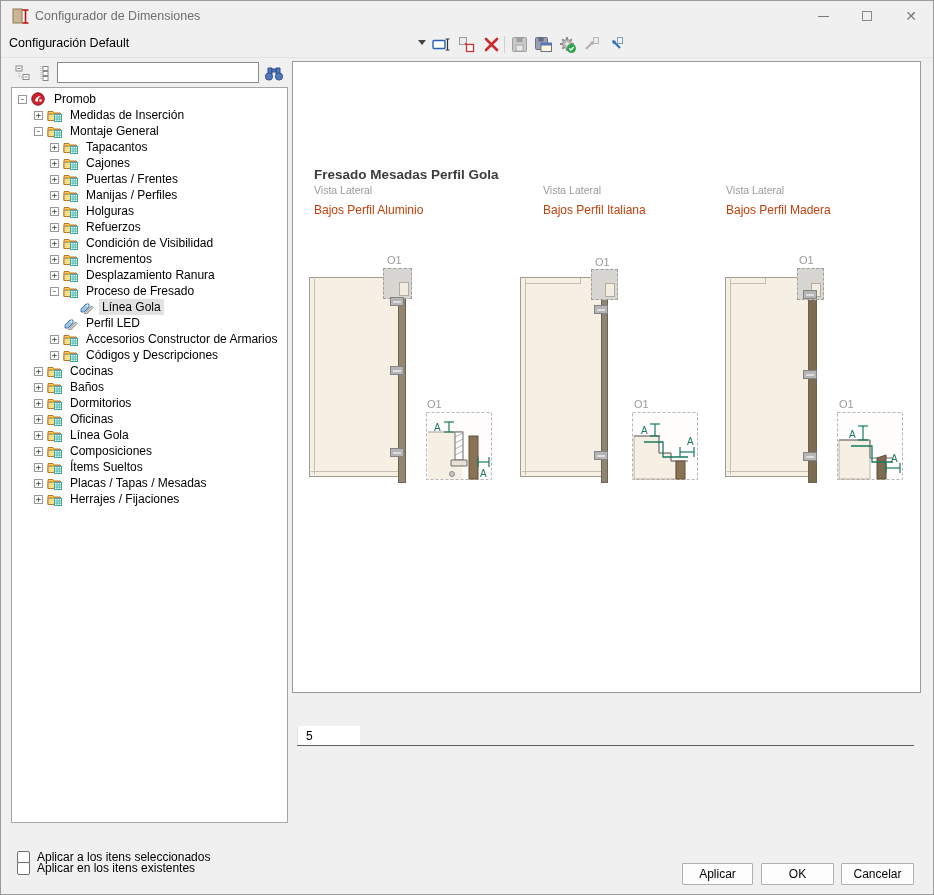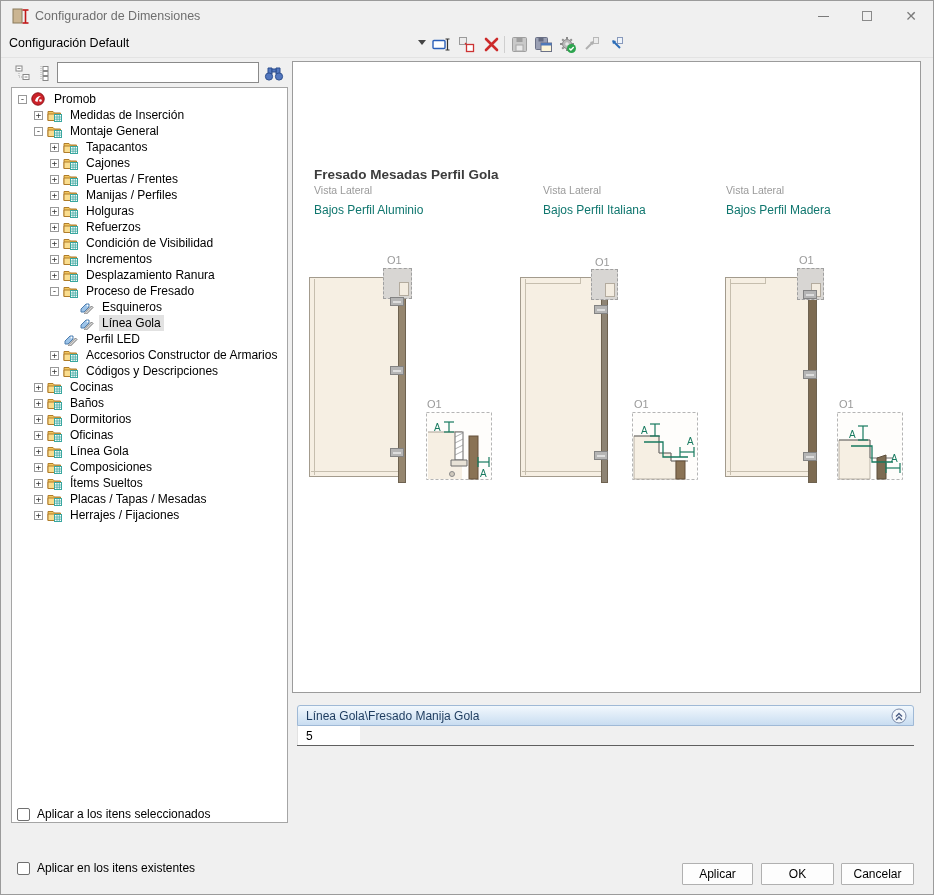--- a/index.html
+++ b/index.html
@@ -35,21 +35,21 @@
   .trow.sel .tlabel{background:#e2e2e2;}
   .exp{width:9px;height:9px;border:1px solid #999;background:#fff;font-size:9px;line-height:7px;text-align:center;color:#333;margin-right:4px;flex:0 0 9px;font-family:"DejaVu Sans Mono",monospace;}
   .exp.none{border:none;background:transparent;}
   .ticon{width:16px;height:14px;margin-right:4px;flex:0 0 16px;display:inline-flex;align-items:center;}
   .tlabel{padding:0 3px;}
 
   
   .main-panel{position:absolute;left:291px;top:60px;width:629px;height:632px;background:#fff;border:1px solid #9b9b9b;}
   .fig-title{position:absolute;left:21px;top:105px;font-size:13.5px;font-weight:bold;color:#3c3c3c;}
   .view-label{position:absolute;top:122px;font-size:10.5px;color:#9a9a9a;}
-  .fig-subtitle{position:absolute;top:141px;font-size:12px;color:#0f766e;}
+  .fig-subtitle{position:absolute;top:141px;font-size:12px;color:#c2410c;}
   .cx0{left:21px;} .cx1{left:250px;} .cx2{left:433px;}
 
   .diagram{position:absolute;top:192px;width:205px;height:245px;}
   .dg0{left:14px;} .dg1{left:214px;} .dg2{left:414px;}
 
   .door{position:absolute;background:#f6efe3;border:1px solid #a39b8d;}
   .door::before{content:'';position:absolute;left:4px;top:1px;bottom:1px;border-left:1px solid #c6beae;}
   .door::after{content:'';position:absolute;left:1px;right:1px;bottom:4px;border-bottom:1px solid #c6beae;}
   .notch{position:absolute;border-bottom:1px solid #c6beae;border-right:1px solid #c6beae;height:6px;}
   .strip{position:absolute;border:1px solid #6e6250;}
@@ -351,31 +351,20 @@
         <span class="exp">-</span>
         <span class="ticon">
           <svg width="16" height="13" viewBox="0 0 16 13">
             <path d="M1,2.5 h5 l1.5,1.5 h6 v7.5 h-12.5 z" fill="#f3c75f" stroke="#b07d2a"></path>
             <path d="M1,5 h12.5 v6.5 h-12.5 z" fill="#fadd8e" stroke="#b07d2a"></path>
             <rect x="7.5" y="5.5" width="7" height="7" fill="#fff" stroke="#3aa7a0"></rect>
             <path d="M7.5,8 h7 M7.5,10.2 h7 M10,5.5 v7 M12.3,5.5 v7" stroke="#3aa7a0" stroke-width="0.8"></path>
           </svg>
         </span>
         <span class="tlabel">Proceso de Fresado</span>
-      </div>
-      <div class="trow" style="padding-left: 54px;">
-        <span class="exp none"></span>
-        <span class="ticon">
-          <svg width="15" height="13" viewBox="0 0 15 13">
-            <path d="M2,8 l5,-5 h3 v3 l-5,5 h-3 z" fill="#9cc3e8" stroke="#4d7cad"></path>
-            <circle cx="8.5" cy="4.5" r="0.9" fill="#fff"></circle>
-            <path d="M6,11.5 L12.5,5 l1.5,1.5 L7.5,13 l-2,0.5 z" fill="#d9d9d9" stroke="#777"></path>
-          </svg>
-        </span>
-        <span class="tlabel">Esquineros</span>
       </div>
       <div class="trow sel" style="padding-left: 54px;">
         <span class="exp none"></span>
         <span class="ticon">
           <svg width="15" height="13" viewBox="0 0 15 13">
             <path d="M2,8 l5,-5 h3 v3 l-5,5 h-3 z" fill="#9cc3e8" stroke="#4d7cad"></path>
             <circle cx="8.5" cy="4.5" r="0.9" fill="#fff"></circle>
             <path d="M6,11.5 L12.5,5 l1.5,1.5 L7.5,13 l-2,0.5 z" fill="#d9d9d9" stroke="#777"></path>
           </svg>
         </span>
@@ -626,34 +615,25 @@
               <line x1="49" y1="51" x2="49" y2="61"></line>
               <line x1="63" y1="51" x2="63" y2="61"></line>
           </g>
           <text x="12" y="26" font-size="10" fill="#177a5f">A</text>
           <text x="54" y="50" font-size="10" fill="#177a5f">A</text>
         </svg>
       </div>
     </div>
   </div>
 
-  <div class="prop-header">
-    <span class="gtitle">Línea Gola\Fresado Manija Gola</span>
-    <span class="chevron-btn">
-      <svg width="16" height="16" viewBox="0 0 16 16">
-        <circle cx="8" cy="8" r="7" fill="#f4f8fc" stroke="#7a8aa8"></circle>
-        <path d="M5,8.5 L8,5.5 L11,8.5 M5,12 L8,9 L11,12" stroke="#4a5d85" stroke-width="1.4" fill="none"></path>
-      </svg>
-    </span>
-  </div>
   <div class="prop-row">
     <span class="prop-value">5</span>
   </div>
 
-  <div class="chk-row" style="top:806px;align-items:center;">
+  <div class="chk-row" style="top:849px;align-items:center;">
     <span class="box"></span>
     <span class="clabel">Aplicar a los itens seleccionados</span>
   </div>
   <div class="chk-row" style="top:860px;">
     <span class="box"></span>
     <span class="clabel">Aplicar en los itens existentes</span>
   </div>
 
   <div class="btn" style="left:681px;width:71px;">Aplicar</div>
   <div class="btn" style="left:760px;width:73px;">OK</div>

